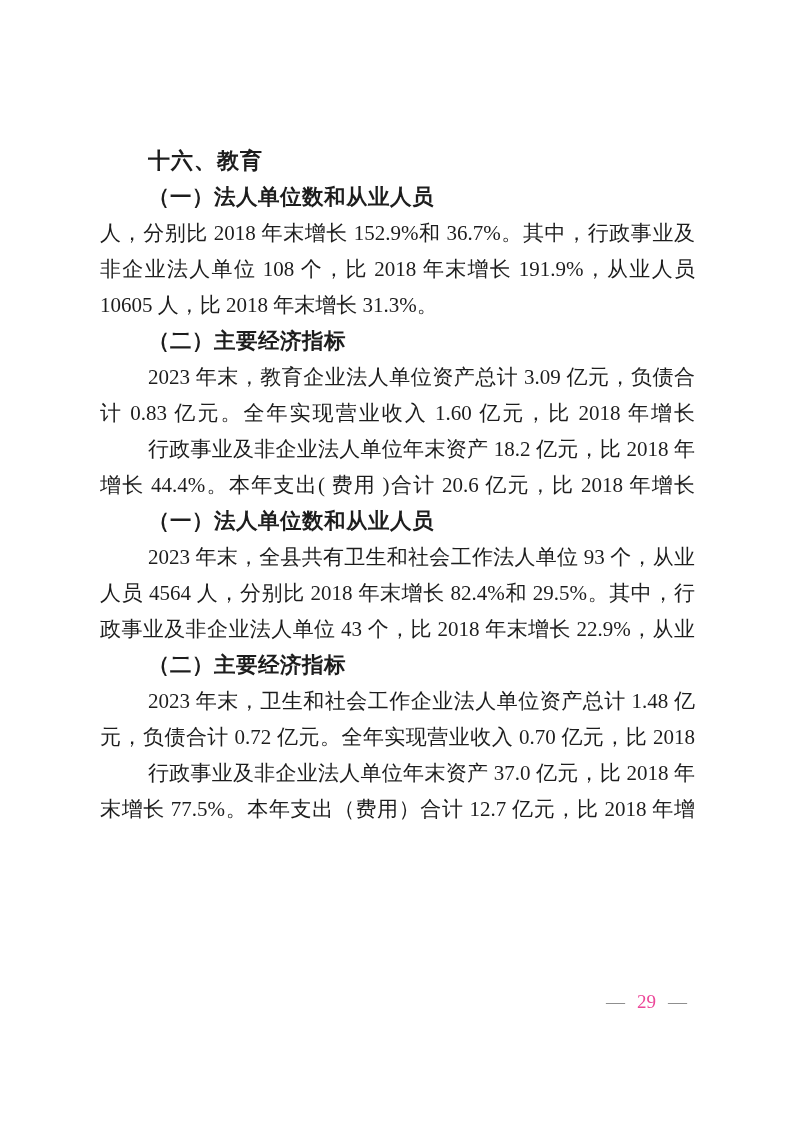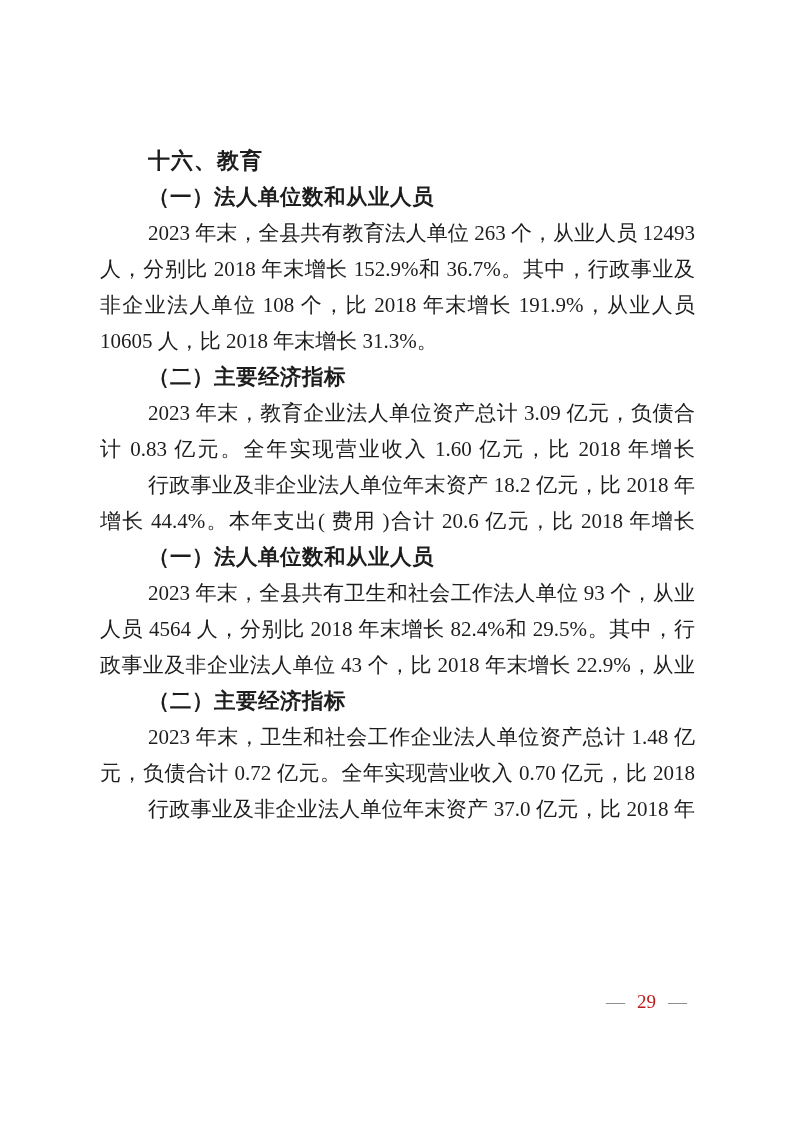--- a/index.html
+++ b/index.html
@@ -62,36 +62,35 @@
     line-height: 22px;
     font-size: 19px;
     color: #2a2a2a;
   }
   .footer .dash {
     color: #8a8a8a;
     letter-spacing: 0;
   }
   .footer .num {
     margin: 0 12px;
-    color: #b91c1c;
+    color: #ec4899;
   }
 </style>
 </head>
 <body>
 
 <div class="page">
 
   <div class="text-block">
 
     <section>
       <div class="line h1 indent">十六、教育</div>
 
       <div>
         <div class="line h2 indent">（一）法人单位数和从业人员</div>
-        <div class="line just indent">2023 年末，全县共有教育法人单位 263 个，从业人员 12493</div>
         <div class="line just">人，分别比 2018 年末增长 152.9%和 36.7%。其中，行政事业及</div>
         <div class="line just">非企业法人单位 108 个，比 2018 年末增长 191.9%，从业人员</div>
         <div class="line">10605 人，比 2018 年末增长 31.3%。</div>
       </div>
 
       <div>
         <div class="line h2 indent">（二）主要经济指标</div>
         <div class="line just indent">2023 年末，教育企业法人单位资产总计 3.09 亿元，负债合</div>
         <div class="line just">计 0.83 亿元。全年实现营业收入 1.60 亿元，比 2018 年增长 77.8%。</div>
         <div class="line just indent">行政事业及非企业法人单位年末资产 18.2 亿元，比 2018 年末</div>
@@ -106,20 +105,21 @@
         <div class="line just indent">2023 年末，全县共有卫生和社会工作法人单位 93 个，从业</div>
         <div class="line just">人员 4564 人，分别比 2018 年末增长 82.4%和 29.5%。其中，行</div>
         <div class="line just">政事业及非企业法人单位 43 个，比 2018 年末增长 22.9%，从业</div>
       </div>
 
       <div>
         <div class="line h2 indent">（二）主要经济指标</div>
         <div class="line just indent">2023 年末，卫生和社会工作企业法人单位资产总计 1.48 亿</div>
         <div class="line just">元，负债合计 0.72 亿元。全年实现营业收入 0.70 亿元，比 2018</div>
         <div class="line just indent">行政事业及非企业法人单位年末资产 37.0 亿元，比 2018 年</div>
+        <div class="line just">末增长 77.5%。本年支出（费用）合计 12.7 亿元，比 2018 年增</div>
       </div>
     </section>
 
   </div>
 
   <div class="footer">
     <span class="dash">—</span><span class="num">29</span><span class="dash">—</span>
   </div>
 
 </div>

